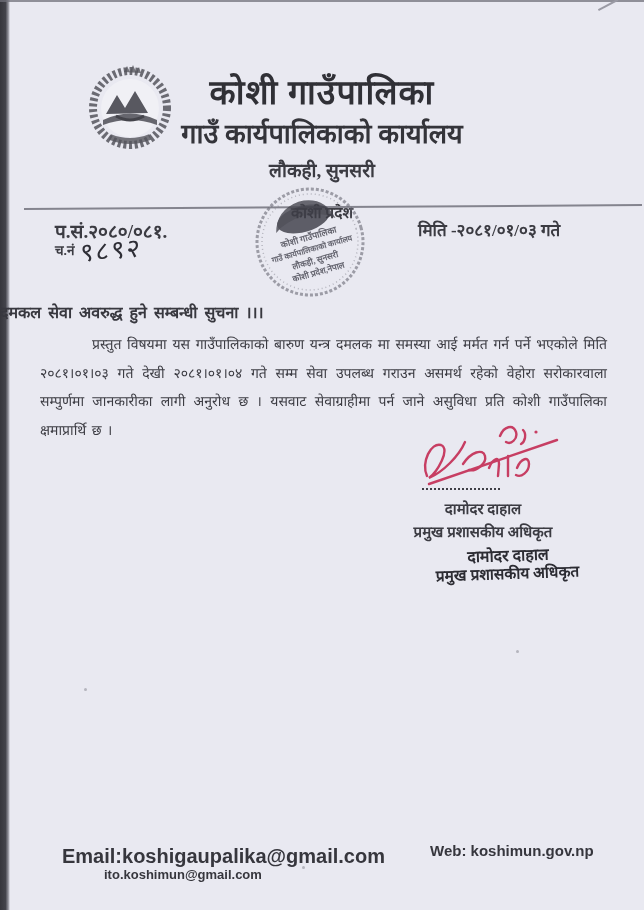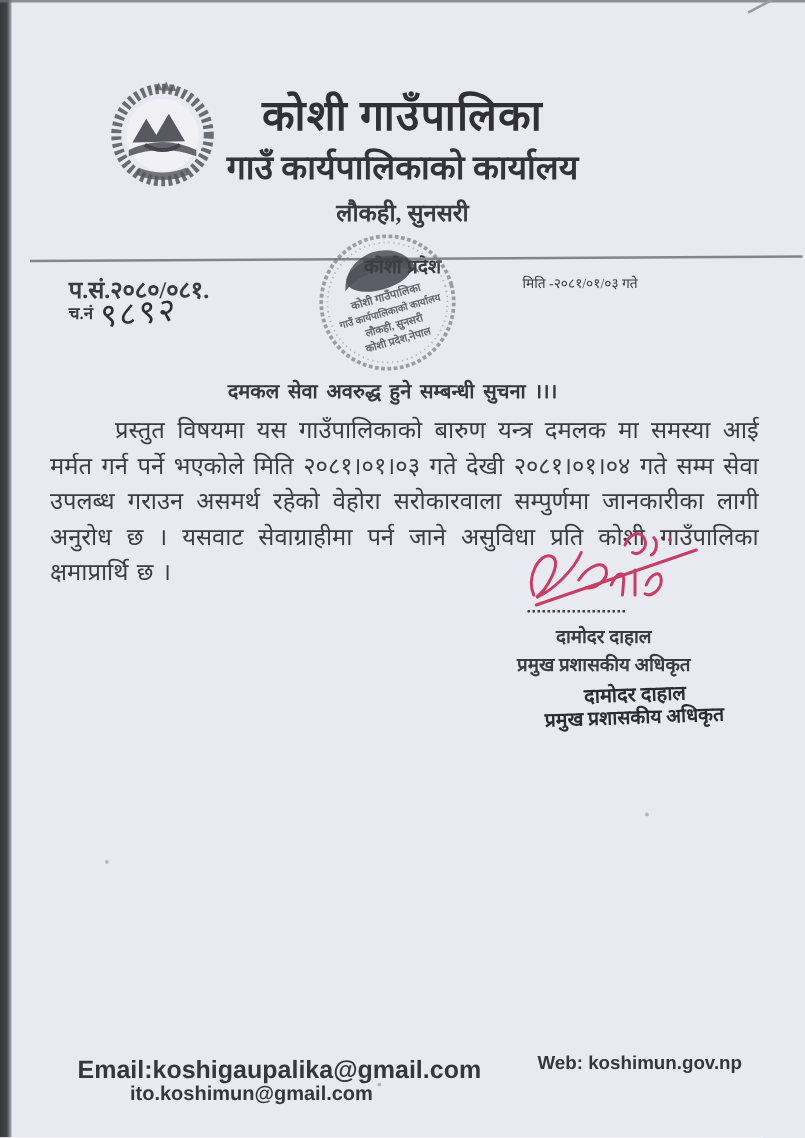--- a/index.html
+++ b/index.html
@@ -26,43 +26,43 @@
   .title-2{top:114px;font-size:27px;font-weight:600;color:#34343a;}
   .title-3{top:157px;font-size:19px;font-weight:600;}
   .title-4{top:201px;font-size:15.5px;font-weight:600;}
   .rule{position:absolute;left:24px;top:206px;width:618px;height:1.5px;background:#84848e;transform:rotate(-0.35deg);}
 
   
   .refno{position:absolute;left:55px;top:218px;font-size:19px;font-weight:600;}
   .chalani{position:absolute;left:55px;top:241px;font-size:13.5px;font-weight:600;}
   .chalani .hand{display:inline-block;font-size:26px;font-weight:400;color:#2e2e36;
     transform:rotate(-5deg) skewX(-6deg);margin-left:6px;letter-spacing:2px;line-height:20px;vertical-align:-4px;}
-  .dateline{position:absolute;left:418px;top:218px;font-size:11px;font-weight:400;}
+  .dateline{position:absolute;left:418px;top:218px;font-size:17px;font-weight:700;}
 
   
   .round-stamp{position:absolute;left:248px;top:182px;opacity:.88;}
 
   
-  .subject{position:absolute;left:0;top:301px;width:628px;text-align:center;font-size:16px;font-weight:600;color:#38383f;word-spacing:3px;}
-  .bodytext{position:absolute;left:40px;top:331px;width:567px;font-size:19px;line-height:28.5px;
+  .subject{position:absolute;left:0;top:301px;width:628px;font-size:16px;font-weight:600;color:#38383f;word-spacing:3px;}
+  .bodytext{position:absolute;left:40px;top:331px;width:567px;font-size:14px;line-height:28.5px;
     text-align:justify;text-indent:52px;color:#3c3c43;word-spacing:2px;}
 
   
   .sig-svg{position:absolute;left:405px;top:420px;}
   .sig-dots{position:absolute;left:422px;top:472px;width:78px;height:16px;border-bottom:2.5px dotted #3f3f47;}
   .sig-name{position:absolute;left:408px;top:498px;width:150px;text-align:center;font-size:15px;font-weight:600;}
   .sig-title{position:absolute;left:388px;top:521px;width:190px;text-align:center;font-size:15px;font-weight:600;}
   .stamp-name{position:absolute;left:428px;top:544px;width:160px;text-align:center;font-size:16px;font-weight:800;
     color:#2c2c33;transform:rotate(-2deg);}
   .stamp-title{position:absolute;left:410px;top:562px;width:195px;text-align:center;font-size:15.5px;font-weight:800;
     color:#2c2c33;transform:rotate(-2deg);}
 
   
   .footer-email1{position:absolute;left:62px;top:845px;font-family:"Liberation Sans","DejaVu Sans",sans-serif;font-size:20px;font-weight:700;color:#36363d;}
-  .footer-email2{position:absolute;left:104px;top:867px;font-family:"Liberation Sans","DejaVu Sans",sans-serif;font-size:16px;font-weight:700;color:#36363d;}
+  .footer-email2{position:absolute;left:104px;top:867px;font-family:"Liberation Sans","DejaVu Sans",sans-serif;font-size:13px;font-weight:700;color:#36363d;}
   .footer-web{position:absolute;left:430px;top:842px;font-family:"Liberation Sans","DejaVu Sans",sans-serif;font-size:15px;font-weight:700;color:#36363d;}
 </style>
 </head>
 <body>
 
 <div class="scan">
 
   <div class="edge-left"></div>
   <div class="edge-top"></div>
   <div class="corner-mark"></div>

